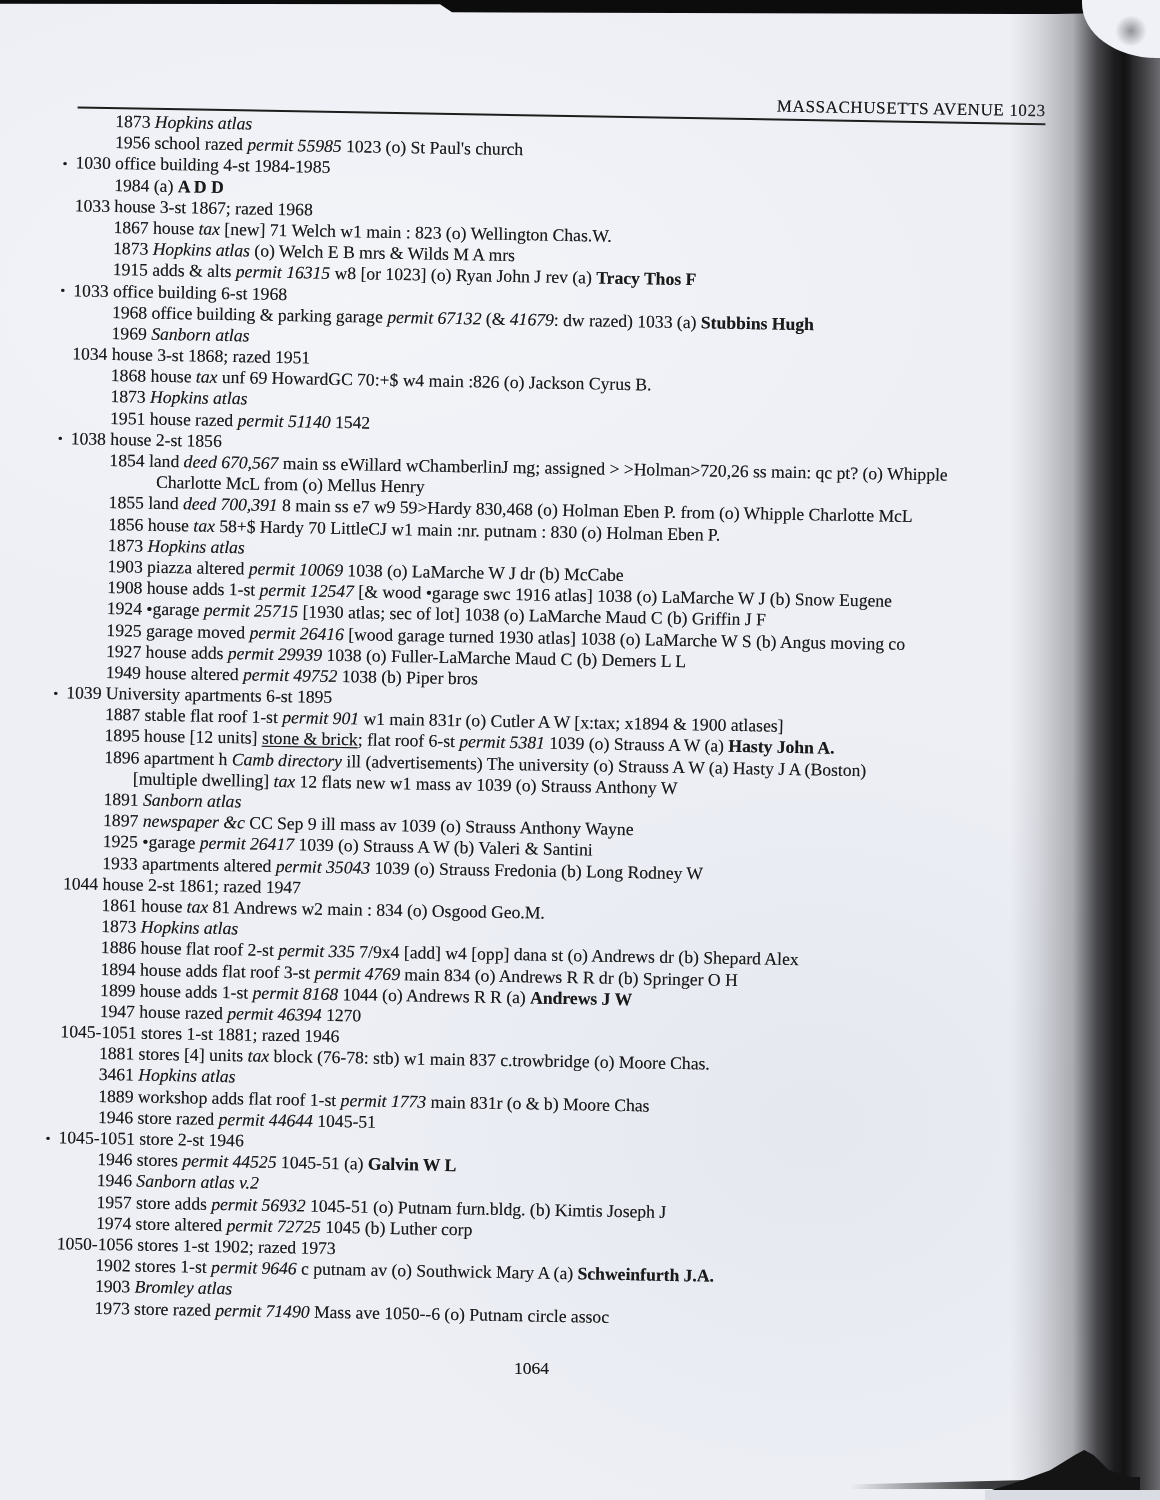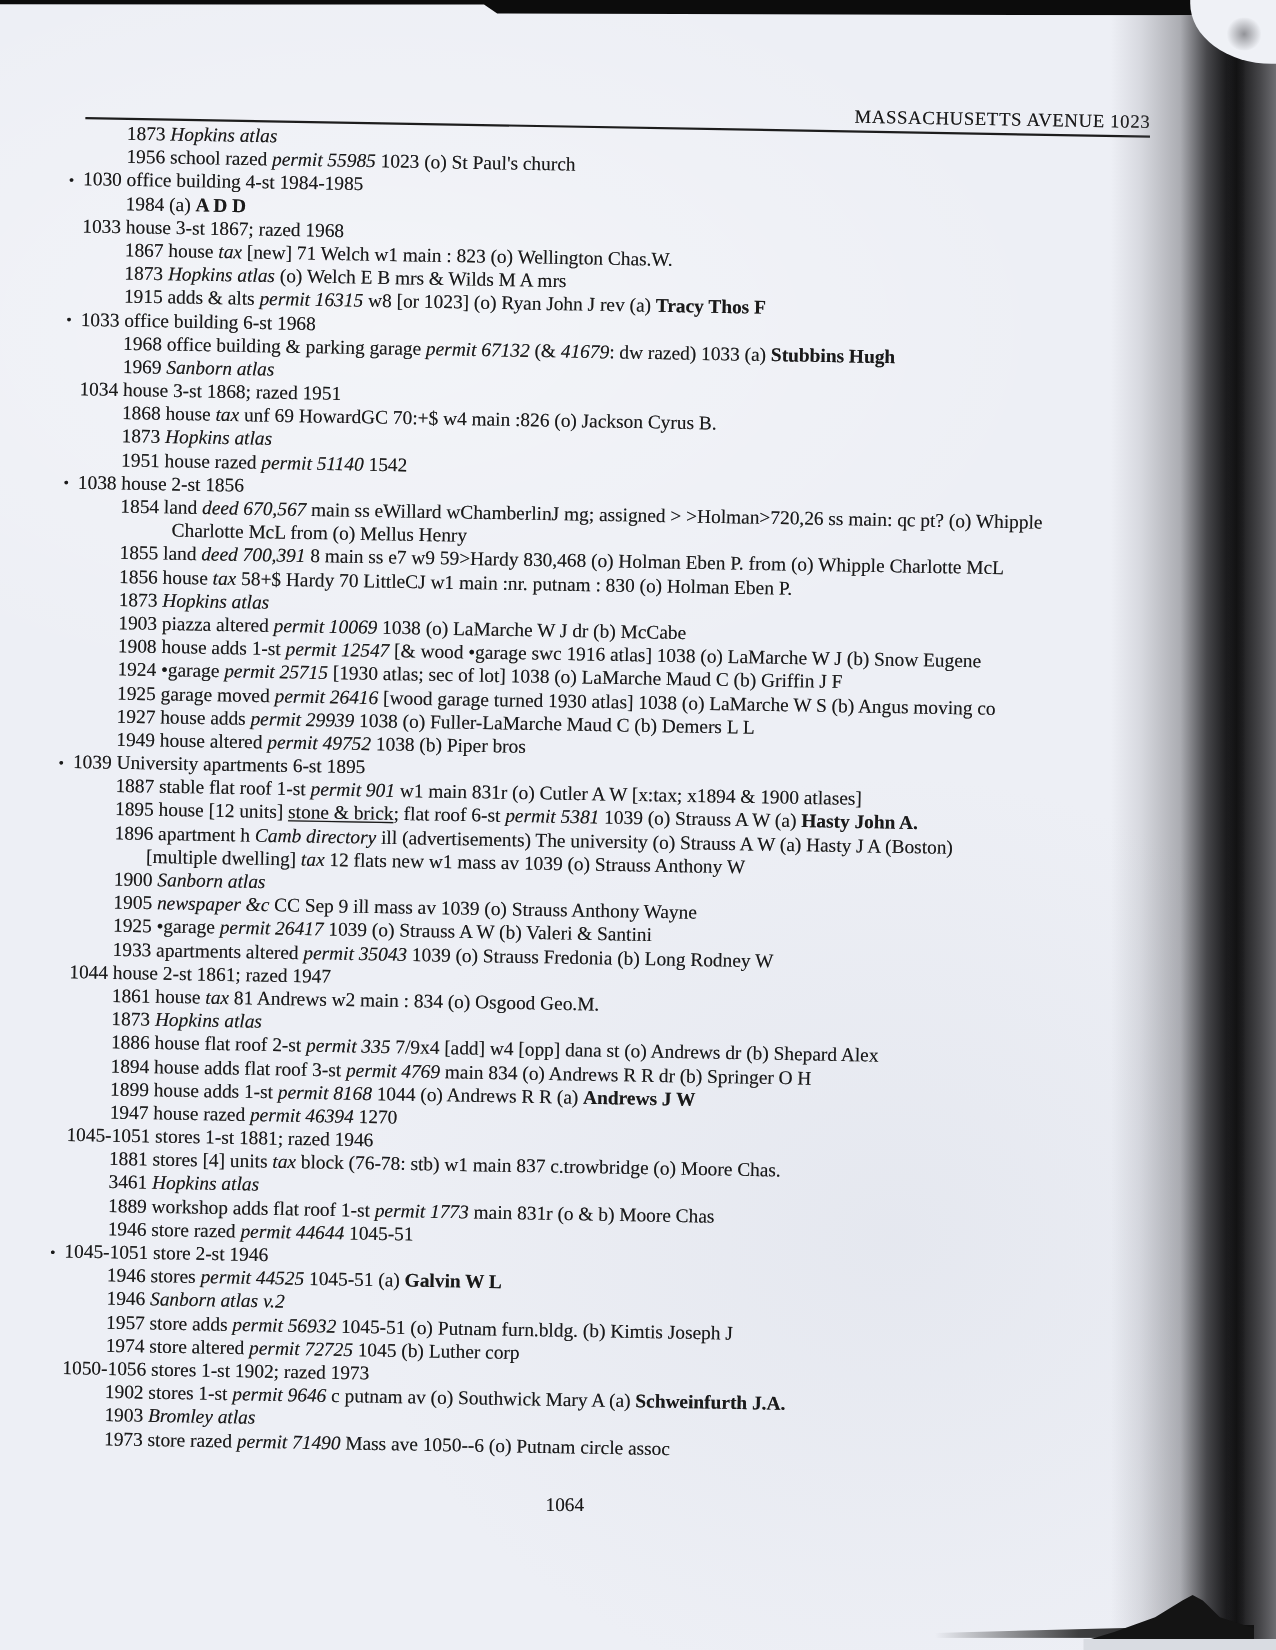--- a/index.html
+++ b/index.html
@@ -77,21 +77,21 @@
   }
   .ind0{margin-left:21px;}
   .ind1{margin-left:60px;}
   .ind2{margin-left:89px;}
   .ind3{margin-left:107px;}
   .blt{display:inline-block;width:13px;margin-left:-13px;font-size:14px;vertical-align:.5px;}
   .it{font-style:italic;}
   .bd{font-weight:bold;}
   .un{text-decoration:underline;text-underline-offset:2px;text-decoration-thickness:1.4px;}
   .pageno{
-    position:absolute;left:496px;top:1358px;font-size:17.5px;
+    position:absolute;left:514px;top:1358px;font-size:17.5px;
     text-shadow:0 0 .4px rgba(0,0,0,.5);
   }
 </style>
 </head>
 <body>
 
 <div class="page">
 
   <div class="content">
     <div class="runhead">
@@ -123,22 +123,22 @@
         <div class="line ind1"><span>1908 house adds 1-st </span><span class="it">permit 12547</span><span> [&amp; wood •garage swc 1916 atlas] 1038 (o) LaMarche W J (b) Snow Eugene</span></div>
         <div class="line ind1"><span>1924 •garage </span><span class="it">permit 25715</span><span> [1930 atlas; sec of lot] 1038 (o) LaMarche Maud C (b) Griffin J F</span></div>
         <div class="line ind1"><span>1925 garage moved </span><span class="it">permit 26416</span><span> [wood garage turned 1930 atlas] 1038 (o) LaMarche W S (b) Angus moving co</span></div>
         <div class="line ind1"><span>1927 house adds </span><span class="it">permit 29939</span><span> 1038 (o) Fuller-LaMarche Maud C (b) Demers L L</span></div>
         <div class="line ind1"><span>1949 house altered </span><span class="it">permit 49752</span><span> 1038 (b) Piper bros</span></div>
         <div class="line ind0"><span class="blt">•</span><span>1039 University apartments 6-st 1895</span></div>
         <div class="line ind1"><span>1887 stable flat roof 1-st </span><span class="it">permit 901</span><span> w1 main 831r (o) Cutler A W [x:tax; x1894 &amp; 1900 atlases]</span></div>
         <div class="line ind1"><span>1895 house [12 units] </span><span class="un">stone &amp; brick</span><span>; flat roof 6-st </span><span class="it">permit 5381</span><span> 1039 (o) Strauss A W (a) </span><span class="bd">Hasty John A.</span></div>
         <div class="line ind1"><span>1896 apartment h </span><span class="it">Camb directory</span><span> ill (advertisements) The university (o) Strauss A W (a) Hasty J A (Boston)</span></div>
         <div class="line ind2"><span>[multiple dwelling] </span><span class="it">tax</span><span> 12 flats new w1 mass av 1039 (o) Strauss Anthony W</span></div>
-        <div class="line ind1"><span>1900 </span><span class="it">Sanborn atlas</span></div>
-        <div class="line ind1"><span>1905 </span><span class="it">newspaper &amp;c</span><span> CC Sep 9 ill mass av 1039 (o) Strauss Anthony Wayne</span></div>
+        <div class="line ind1"><span>1891 </span><span class="it">Sanborn atlas</span></div>
+        <div class="line ind1"><span>1897 </span><span class="it">newspaper &amp;c</span><span> CC Sep 9 ill mass av 1039 (o) Strauss Anthony Wayne</span></div>
         <div class="line ind1"><span>1925 •garage </span><span class="it">permit 26417</span><span> 1039 (o) Strauss A W (b) Valeri &amp; Santini</span></div>
         <div class="line ind1"><span>1933 apartments altered </span><span class="it">permit 35043</span><span> 1039 (o) Strauss Fredonia (b) Long Rodney W</span></div>
         <div class="line ind0"><span>1044 house 2-st 1861; razed 1947</span></div>
         <div class="line ind1"><span>1861 house </span><span class="it">tax</span><span> 81 Andrews w2 main : 834 (o) Osgood Geo.M.</span></div>
         <div class="line ind1"><span>1873 </span><span class="it">Hopkins atlas</span></div>
         <div class="line ind1"><span>1886 house flat roof 2-st </span><span class="it">permit 335</span><span> 7/9x4 [add] w4 [opp] dana st (o) Andrews dr (b) Shepard Alex</span></div>
         <div class="line ind1"><span>1894 house adds flat roof 3-st </span><span class="it">permit 4769</span><span> main 834 (o) Andrews R R dr (b) Springer O H</span></div>
         <div class="line ind1"><span>1899 house adds 1-st </span><span class="it">permit 8168</span><span> 1044 (o) Andrews R R (a) </span><span class="bd">Andrews J W</span></div>
         <div class="line ind1"><span>1947 house razed </span><span class="it">permit 46394</span><span> 1270</span></div>
         <div class="line ind0"><span>1045-1051 stores 1-st 1881; razed 1946</span></div>

